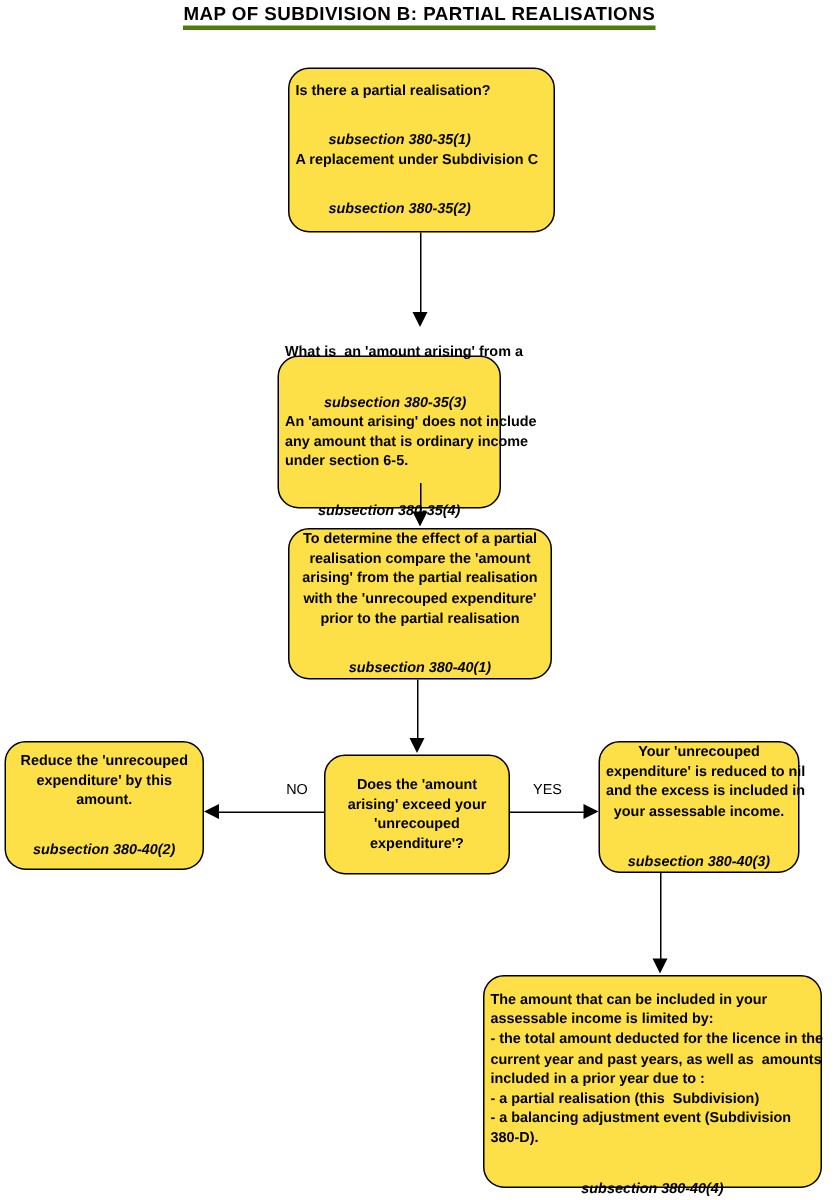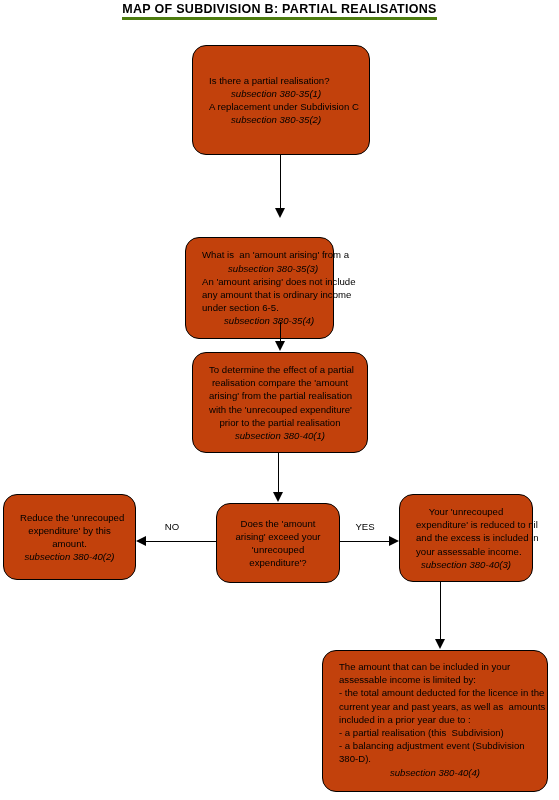--- a/index.html
+++ b/index.html
@@ -15,28 +15,29 @@
     font-size:12.5px;font-weight:bold;letter-spacing:.3px;
   }
   #page-title span{
     border-bottom:3px solid #4d7c0f;padding-bottom:1px;
   }
   .node{
     position:absolute;
     border:1px solid #000;
     border-radius:14px;
     box-sizing:border-box;
-    background:#c2410c;
+    background:#fde047;
     display:flex;flex-direction:column;justify-content:center;
     font-size:9.6px;
     line-height:13.2px;
-    padding:3px 16px;
+    padding:3px 4px;
+    font-weight:bold;
   }
   .node .ln{white-space:pre;}
-  .ital{font-style:italic;}
+  .ital{font-style:italic;margin-top:20px;}
   .ctr{text-align:center;}
   .lft{text-align:left;}
   .ind{padding-left:22px;}
   .ind2{padding-left:26px;}
 
   
   #node-q-partial-realisation{left:192px;top:45px;width:178px;height:110px;}
   #node-q-amount-arising{left:185px;top:237px;width:149px;height:102px;}
   #node-determine-effect{left:192px;top:352px;width:176px;height:101px;}
   #node-decision-exceed{left:216px;top:503px;width:124px;height:80px;}
@@ -113,21 +114,21 @@
 
 <div class="node ctr" id="node-decision-exceed">
   <div class="ln ctr">Does the 'amount</div>
   <div class="ln ctr">arising' exceed your</div>
   <div class="ln ctr">'unrecouped</div>
   <div class="ln ctr">expenditure'?</div>
 </div>
 
 <div class="hline" style="left:146px;top:541px;width:70px;"></div>
 <div class="arrow-left" style="left:136px;top:536px;"></div>
-<div class="edge-label" style="left:147px;top:521px;width:50px;">NO</div>
+<div class="edge-label" style="left:173px;top:521px;width:50px;">NO</div>
 
 <div class="hline" style="left:340px;top:541px;width:50px;"></div>
 <div class="arrow-right" style="left:389px;top:536px;"></div>
 <div class="edge-label" style="left:340px;top:521px;width:50px;">YES</div>
 
 <div class="node ctr" id="node-reduce-unrecouped">
   <div class="ln ctr">Reduce the 'unrecouped</div>
   <div class="ln ctr">expenditure' by this</div>
   <div class="ln ctr">amount.</div>
   <div class="ln ctr ital">subsection 380-40(2)</div>

